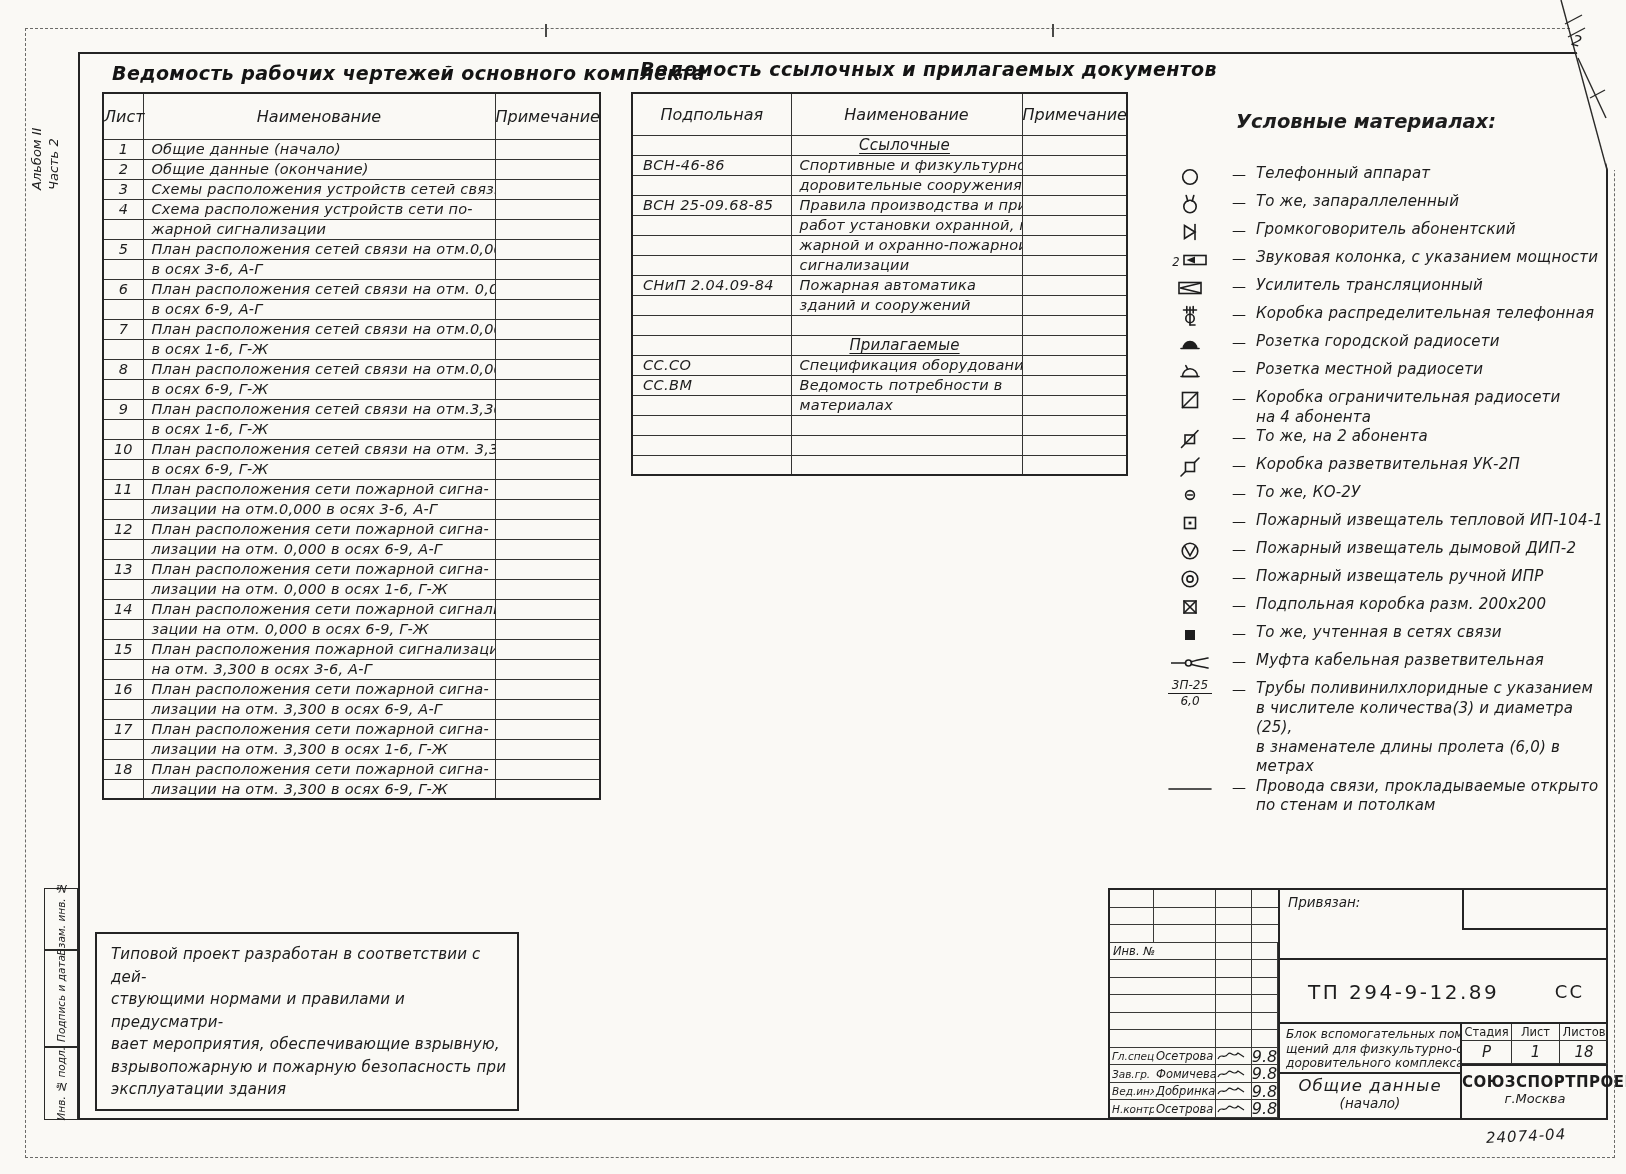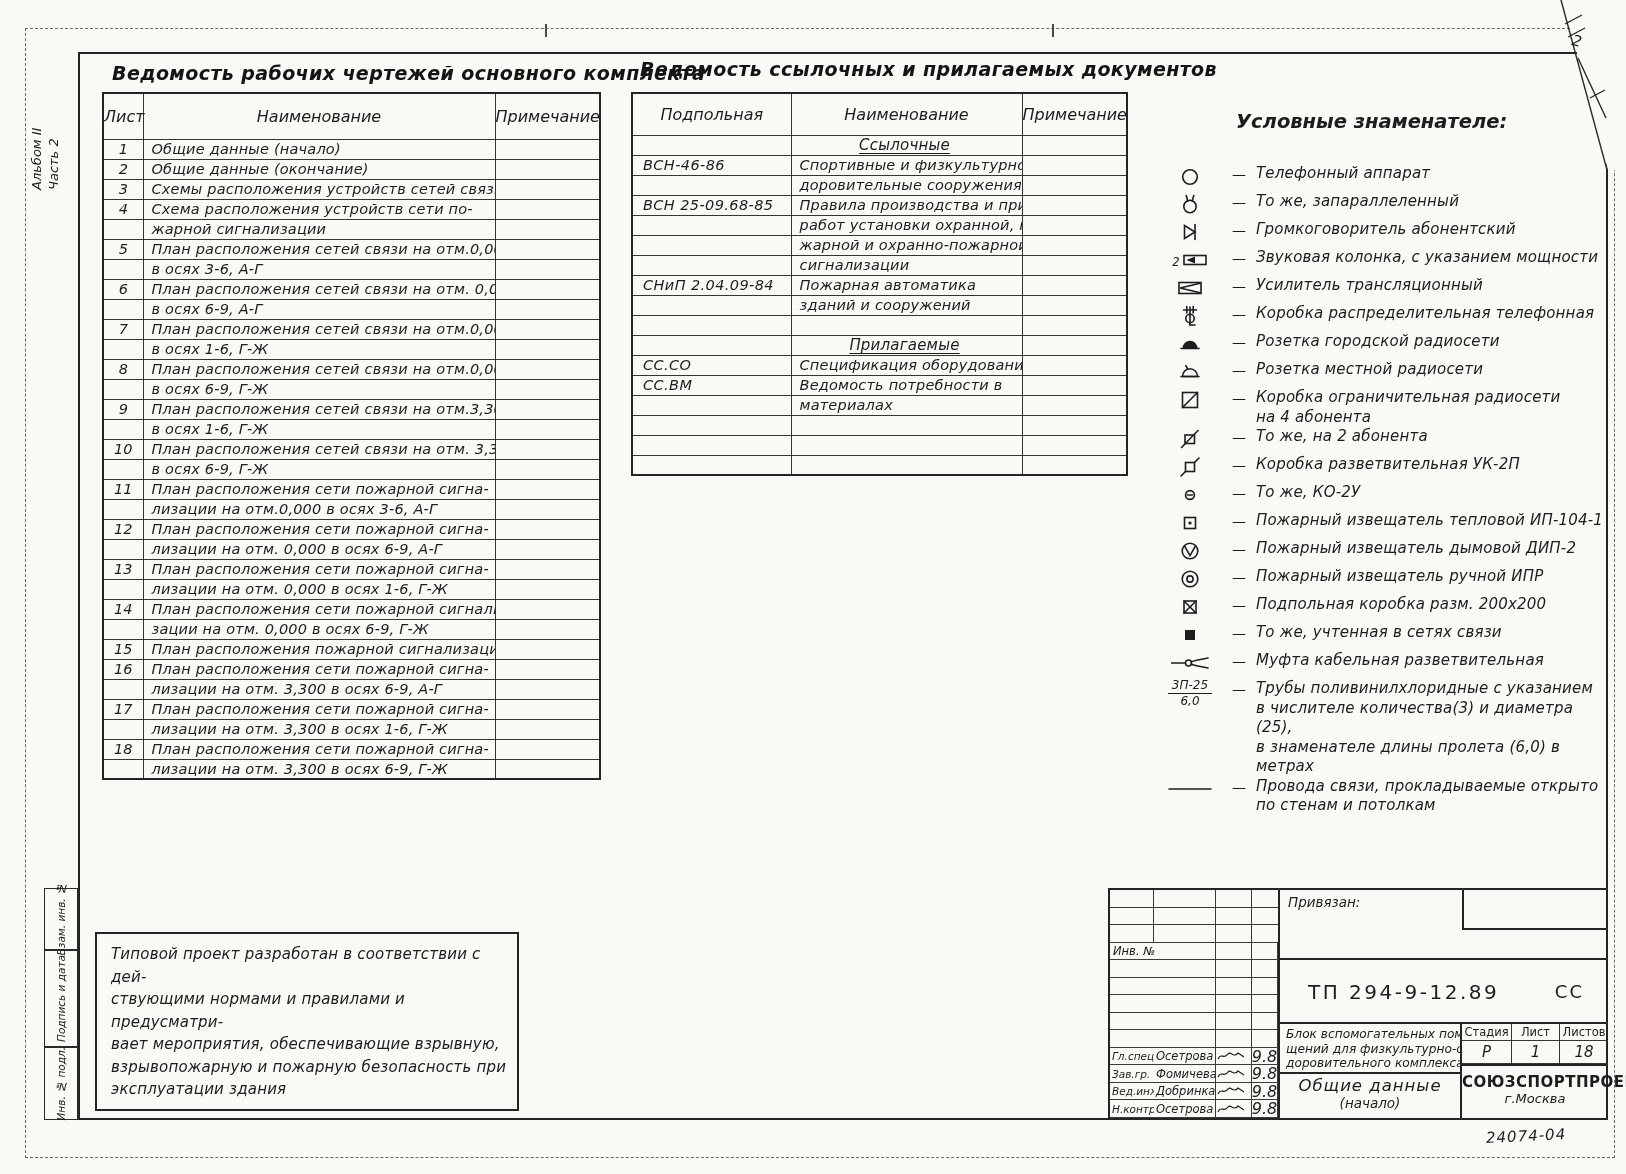--- a/index.html
+++ b/index.html
@@ -249,20 +249,25 @@
           <td class="num"></td>
           <td class="nm">зации на отм. 0,000 в осях 6-9, Г-Ж</td>
           <td class="note"></td>
         </tr>
         <tr>
           <td class="num">15</td>
           <td class="nm">План расположения пожарной сигнализации</td>
           <td class="note"></td>
         </tr>
         <tr>
+          <td class="num"></td>
+          <td class="nm">на отм. 3,300 в осях 3-6, А-Г</td>
+          <td class="note"></td>
+        </tr>
+        <tr>
           <td class="num">16</td>
           <td class="nm">План расположения сети пожарной сигна-</td>
           <td class="note"></td>
         </tr>
         <tr>
           <td class="num"></td>
           <td class="nm">лизации на отм. 3,300 в осях 6-9, А-Г</td>
           <td class="note"></td>
         </tr>
         <tr>
@@ -384,21 +389,21 @@
           <td class="note"></td>
         </tr>
         <tr>
           <td class="code"></td>
           <td class="nm"></td>
           <td class="note"></td>
         </tr>
       </tbody>
   </table>
 
-  <div id="legend-title">Условные знаменателе:</div>
+  <div id="legend-title">Условные материалах:</div>
   <div id="legend-list">
       <div class="leg-item">
         <div class="sym">
           <span class="ic"><svg width="24" height="24" viewBox="0 0 24 24">
               <circle cx="12" cy="13" r="7.3"></circle>
             </svg></span>
         </div>
         <div class="dash">—</div>
         <div class="ltext">
           <div class="lline">Телефонный аппарат</div>

